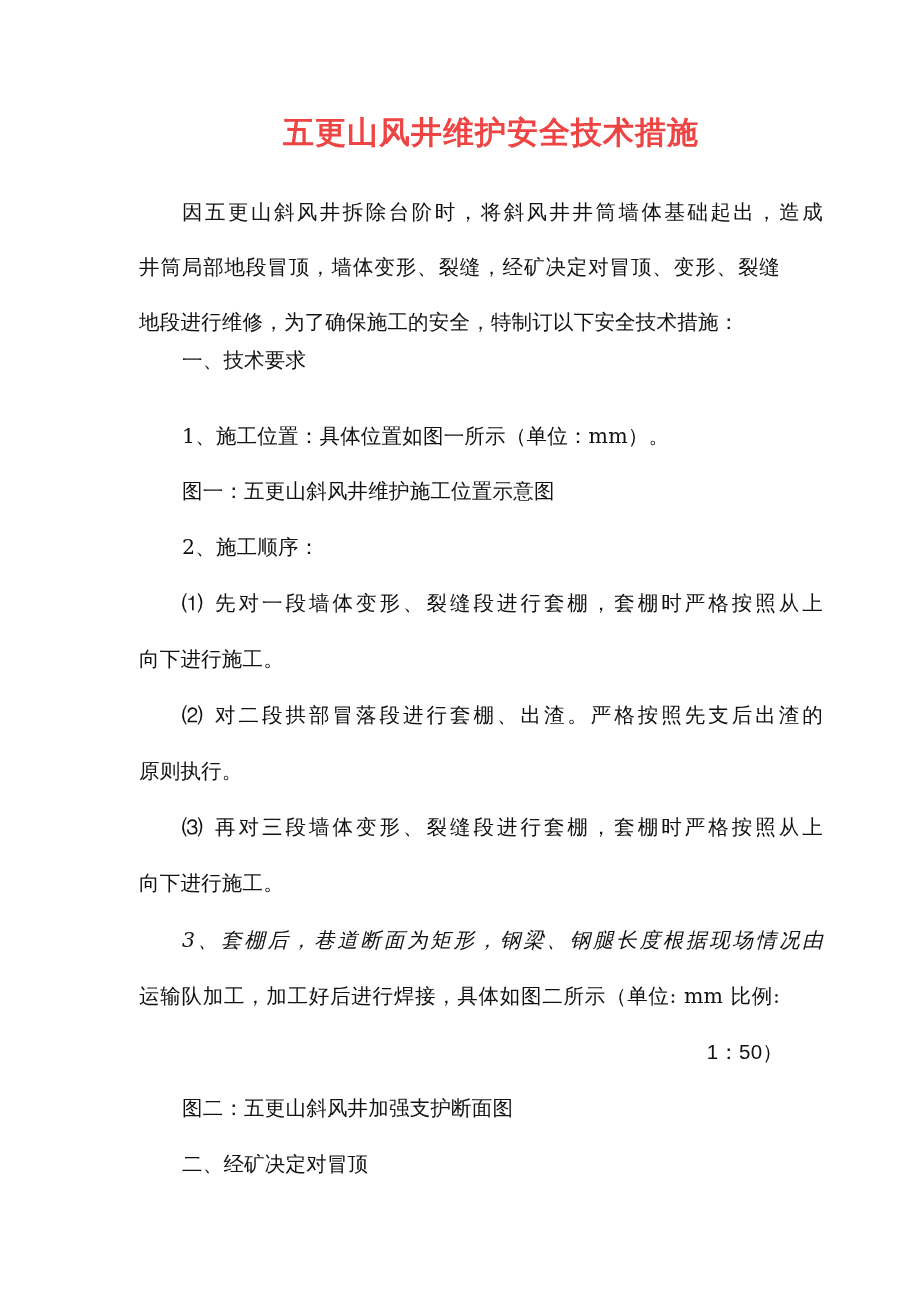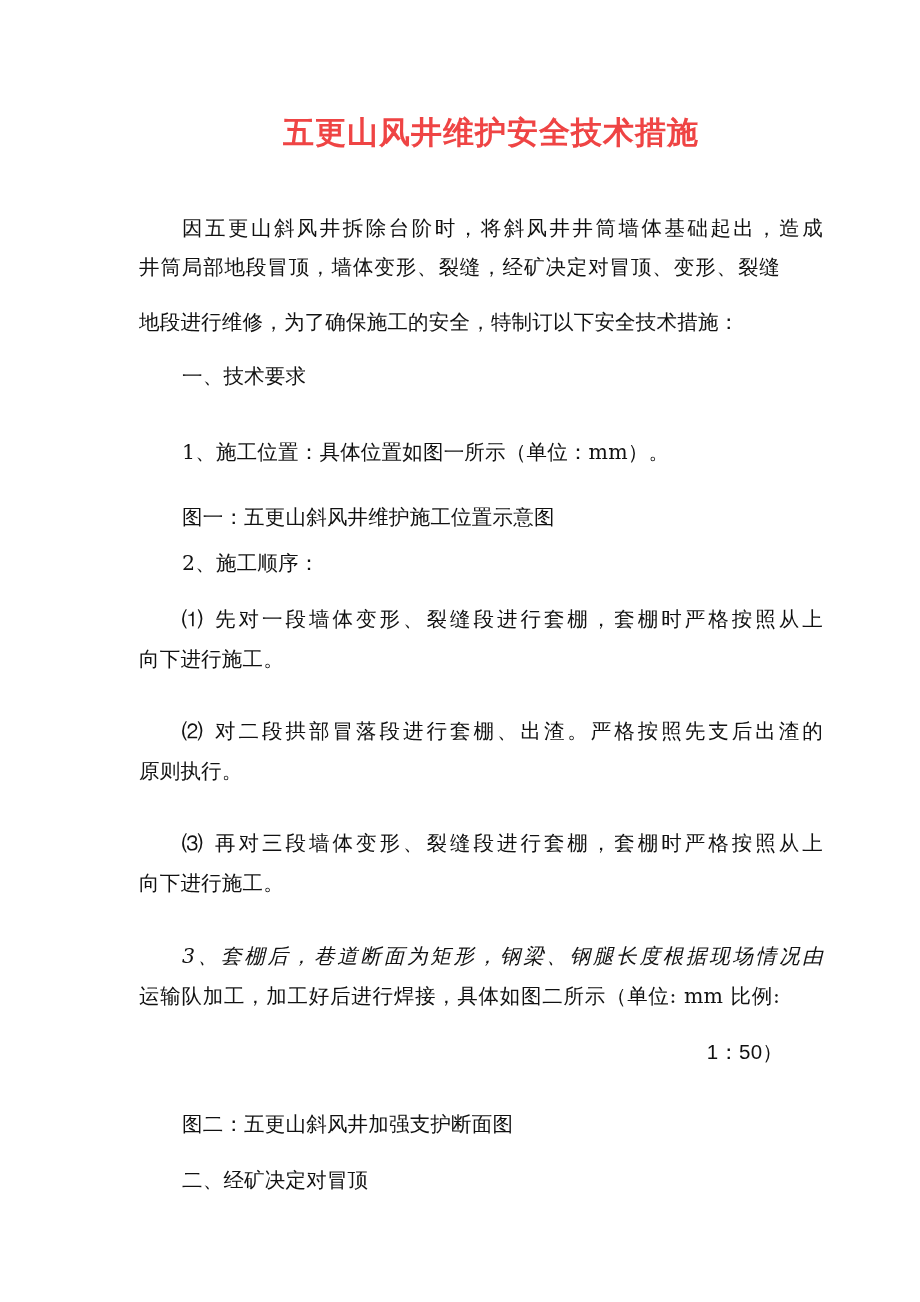--- a/index.html
+++ b/index.html
@@ -36,21 +36,21 @@
     }
     .line {
       position: absolute;
       left: 0;
       width: 644px;
       font-size: 20.5px;
       line-height: 28px;
       white-space: nowrap;
       letter-spacing: 0.2px;
     }
-    .indent { padding-left: 43px; margin-top: 16px; }
+    .indent { padding-left: 43px; }
     .justify {
       text-align: justify;
       text-align-last: justify;
       width: 641px;
     }
     .num {
       font-family: "Liberation Sans", "DejaVu Sans", sans-serif;
     }
   </style>
 </head>
@@ -61,21 +61,21 @@
   <div class="title">五更山风井维护安全技术措施</div>
 
   <div class="line indent justify" style="top:198px;">因五更山斜风井拆除台阶时，将斜风井井筒墙体基础起出，造成</div>
   <div class="line justify" style="top:253px;">井筒局部地段冒顶，墙体变形、裂缝，经矿决定对冒顶、变形、裂缝</div>
   <div class="line" style="top:308px;">地段进行维修，为了确保施工的安全，特制订以下安全技术措施：</div>
 
   <div class="line indent" style="top:346px;">一、技术要求</div>
 
   <div class="line indent" style="top:422px;">1、施工位置：具体位置如图一所示（单位：mm）。</div>
 
-  <div class="line indent" style="top:487px;">图一：五更山斜风井维护施工位置示意图</div>
+  <div class="line indent" style="top:477px;">图一：五更山斜风井维护施工位置示意图</div>
 
   <div class="line indent" style="top:533px;">2、施工顺序：</div>
 
   <div class="line indent justify" style="top:589px;">⑴ 先对一段墙体变形、裂缝段进行套棚，套棚时严格按照从上</div>
   <div class="line" style="top:645px;">向下进行施工。</div>
 
   <div class="line indent justify" style="top:701px;">⑵ 对二段拱部冒落段进行套棚、出渣。严格按照先支后出渣的</div>
   <div class="line" style="top:757px;">原则执行。</div>
 
   <div class="line indent justify" style="top:813px;">⑶ 再对三段墙体变形、裂缝段进行套棚，套棚时严格按照从上</div>

